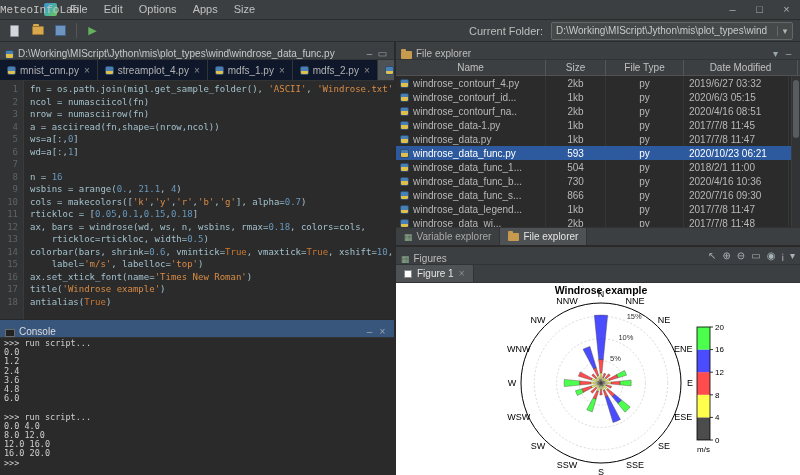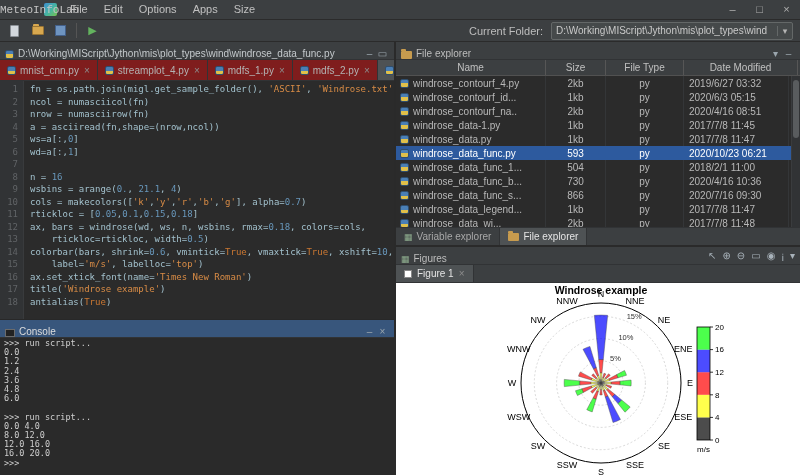--- a/index.html
+++ b/index.html
@@ -37,21 +37,21 @@
 
   
   .phead { height:18px; flex:none; background:#3c3f41; border-bottom:1px solid #313335; display:flex; align-items:flex-end; padding:0 5px; gap:4px; font-size:10px; color:#bdbdbd; white-space:nowrap; overflow:hidden; }
   .phead .spacer { flex:1; }
   .picon { color:#9aa5ad; font-size:10px; width:13px; text-align:center; flex:none; }
   .console-head { background:#38567c; color:#dcdcdc; }
 
   
   .editor-panel { flex:1; display:flex; flex-direction:column; min-height:0; }
   .ptitle { overflow:hidden; text-overflow:ellipsis; color:#c4c9cc; }
-  .tabs { height:21px; flex:none; background:#7f1d1d; border-bottom:1px solid #313335; display:flex; align-items:stretch; overflow:hidden; }
+  .tabs { height:21px; flex:none; background:#0f172a; border-bottom:1px solid #313335; display:flex; align-items:stretch; overflow:hidden; }
   .tab { display:flex; align-items:center; gap:4px; padding:0 7px; border-right:1px solid #313335; font-size:10px; color:#b3b3b3; }
   .tab.active { background:#4e5254; color:#e6e6e6; }
   .tab .close { color:#8d8d8d; font-size:10px; margin-left:1px; }
   .pyicon { width:9px; height:9px; flex:none; border-radius:2px; background:linear-gradient(180deg,#4a7fb5 0 50%,#e0c04a 50% 100%); border:1px solid #2f4e6e; }
   .code-wrap { flex:1; display:flex; background:#2b2b2b; overflow:hidden; font-family:"DejaVu Sans Mono",monospace; font-size:9px; line-height:12.5px; min-height:0; }
   .gutter { width:24px; flex:none; background:#313335; color:#606366; text-align:right; padding:2px 5px 0 0; border-right:1px solid #393b3d; }
   .code { flex:1; padding:2px 0 0 6px; white-space:pre; color:#a2c1cd; overflow:hidden; }
   .tok-d { color:#a2c1cd; }
   .tok-s { color:#d98c46; }
   .tok-n { color:#6897bb; }

